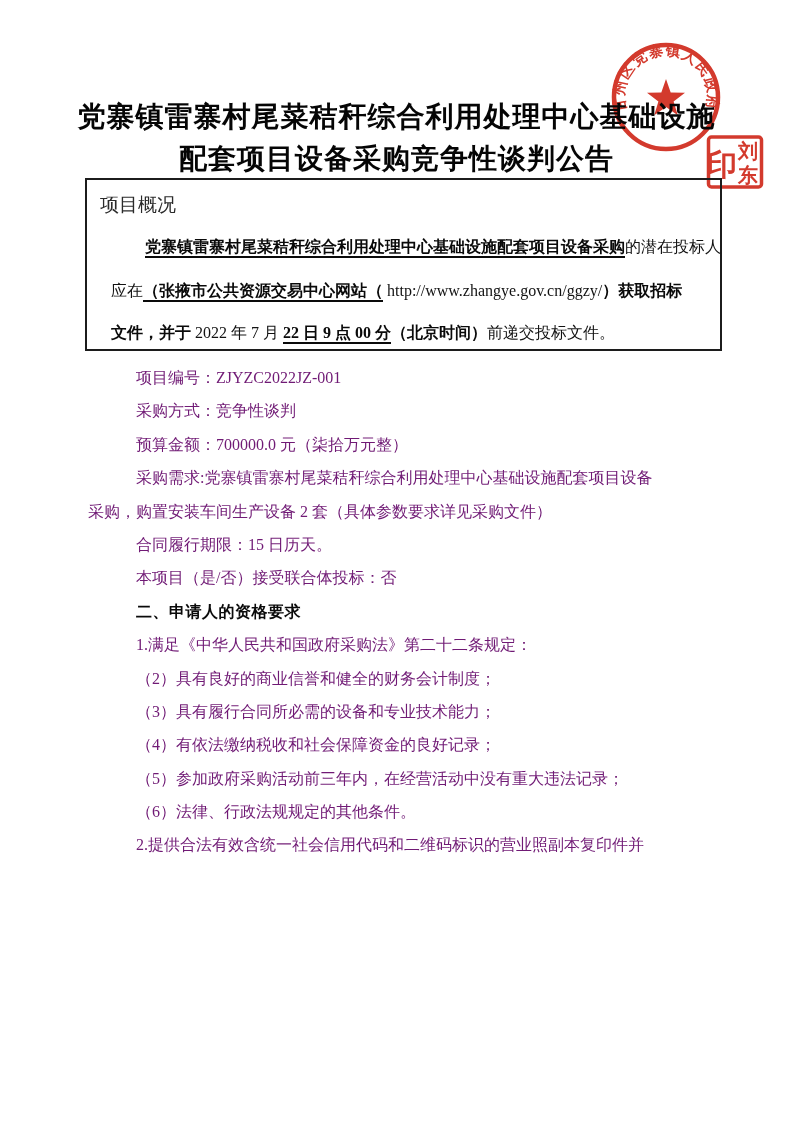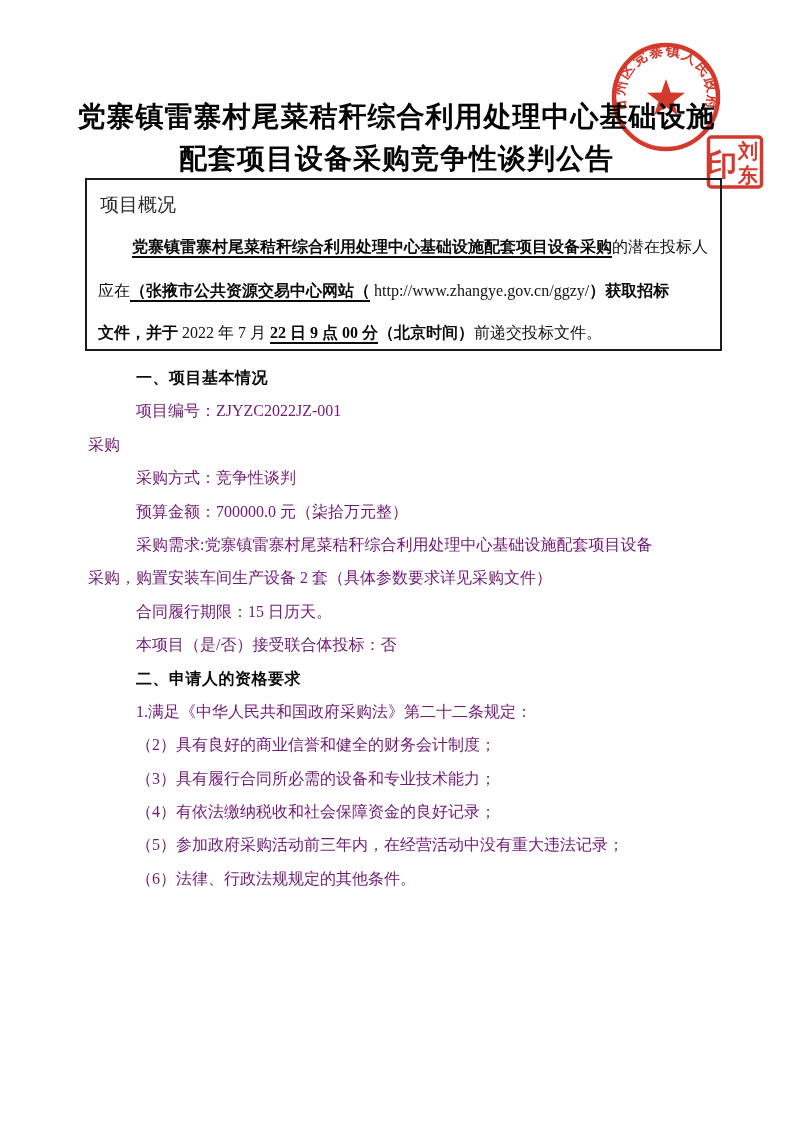--- a/index.html
+++ b/index.html
@@ -13,21 +13,21 @@
     position:absolute;top:96px;left:0;width:100%;text-align:center;
     font-weight:700;font-size:28px;line-height:42px;letter-spacing:1px;color:#050505;
   }
   
   .box{
     position:absolute;left:85px;top:178px;width:633px;height:169px;
     border:2px solid #1c1c1c;background:transparent;
   }
   .box-label{position:absolute;left:13px;top:12px;font-size:19px;color:#2a2a2a;}
   .box-line{
-    position:absolute;left:11px;font-size:16px;line-height:28px;height:28px;
+    position:absolute;left:24px;font-size:16px;line-height:28px;height:28px;
     white-space:nowrap;
   }
   .box-line.indent{padding-left:34px;}
   .bl0{top:53px;}
   .bl1{top:97px;}
   .bl2{top:139px;}
   
   #body-lines{position:absolute;left:88px;top:361px;width:648px;}
   .line{
     height:33.4px;line-height:33.4px;font-size:16px;white-space:nowrap;color:#701a75;
@@ -67,31 +67,30 @@
   <div class="box">
     <div class="box-label">项目概况</div>
     <div id="box-lines">
         <div class="box-line indent bl0"><span class="seg b u">党寨镇雷寨村尾菜秸秆综合利用处理中心基础设施配套项目设备采购</span><span class="seg">的潜在投标人</span></div>
         <div class="box-line bl1"><span class="seg">应在</span><span class="seg b u">（张掖市公共资源交易中心网站（</span><span class="seg latin"> http://www.zhangye.gov.cn/ggzy/</span><span class="seg b">）获取招标</span></div>
         <div class="box-line bl2"><span class="seg b">文件，并于 </span><span class="seg latin">2022</span><span class="seg"> 年 </span><span class="seg latin">7</span><span class="seg"> 月 </span><span class="seg b u">22 日 9 点 00 分</span><span class="seg b">（北京时间）</span><span class="seg">前递交投标文件。</span></div>
       </div>
   </div>
 
   <div id="body-lines">
-      <div class="line indent line-b"><span class="seg b">一、项目基本情况</span></div>
       <div class="line indent"><span class="seg">项目编号：</span><span class="seg latin">ZJYZC2022JZ-001</span></div>
-      <div class="line"><span class="seg">采购</span></div>
       <div class="line indent"><span class="seg">采购方式：竞争性谈判</span></div>
       <div class="line indent"><span class="seg">预算金额：</span><span class="seg latin">700000.0</span><span class="seg"> 元（柒拾万元整）</span></div>
       <div class="line indent"><span class="seg">采购需求:党寨镇雷寨村尾菜秸秆综合利用处理中心基础设施配套项目设备</span></div>
       <div class="line"><span class="seg">采购，购置安装车间生产设备 </span><span class="seg latin">2</span><span class="seg"> 套（具体参数要求详见采购文件）</span></div>
       <div class="line indent"><span class="seg">合同履行期限：</span><span class="seg latin">15</span><span class="seg"> 日历天。</span></div>
       <div class="line indent"><span class="seg">本项目（是/否）接受联合体投标：否</span></div>
       <div class="line indent line-b"><span class="seg b">二、申请人的资格要求</span></div>
       <div class="line indent"><span class="seg latin">1.</span><span class="seg">满足《中华人民共和国政府采购法》第二十二条规定：</span></div>
       <div class="line indent"><span class="seg">（2）具有良好的商业信誉和健全的财务会计制度；</span></div>
       <div class="line indent"><span class="seg">（3）具有履行合同所必需的设备和专业技术能力；</span></div>
       <div class="line indent"><span class="seg">（4）有依法缴纳税收和社会保障资金的良好记录；</span></div>
       <div class="line indent"><span class="seg">（5）参加政府采购活动前三年内，在经营活动中没有重大违法记录；</span></div>
       <div class="line indent"><span class="seg">（6）法律、行政法规规定的其他条件。</span></div>
+      <div class="line indent"><span class="seg latin">2.</span><span class="seg">提供合法有效含统一社会信用代码和二维码标识的营业照副本复印件并</span></div>
     </div>
 
 </div>
 
 </body></html>

